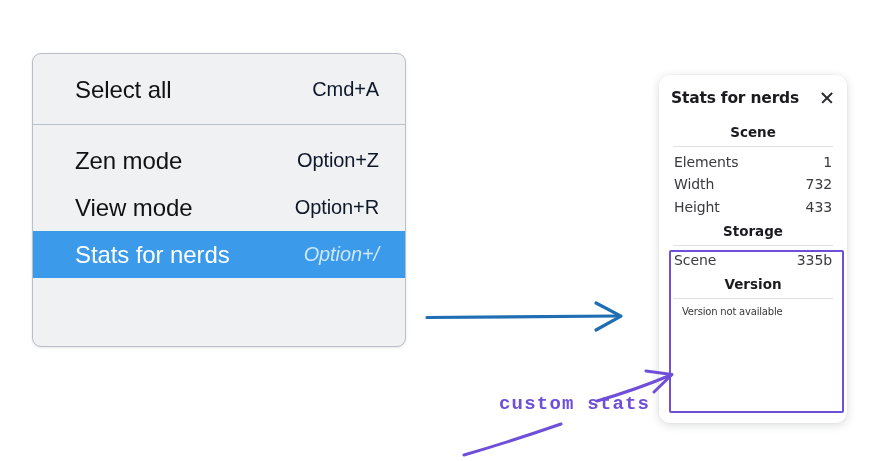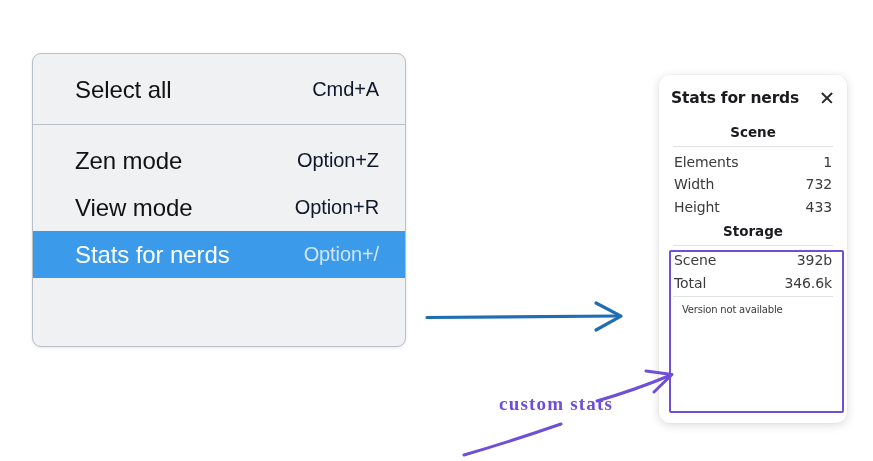--- a/index.html
+++ b/index.html
@@ -66,20 +66,21 @@
     letter-spacing: -0.1px;
   }
   .menu-item.selected {
     background: #3b9ae9;
   }
   .menu-item.selected .label {
     color: #ffffff;
   }
   .menu-item.selected .shortcut {
     color: #cfe6fa;
+    font-style: italic;
   }
 
   
   #stats-panel {
     position: absolute;
     left: 659px;
     top: 75px;
     width: 188px;
     height: 348px;
     background: #ffffff;
@@ -171,21 +172,21 @@
     position: absolute;
     left: 0; top: 0;
     width: 873px;
     height: 461px;
     pointer-events: none;
   }
   #custom-stats-label {
     position: absolute;
     left: 499px;
     top: 393px;
-    font-family: Liberation Serif, serif;
+    font-family: Liberation Mono, monospace;
     font-size: 19px;
     font-weight: bold;
     color: #6f4fd8;
     letter-spacing: 1.2px;
     white-space: nowrap;
   }
 </style>
 </head>
 <body>
 
@@ -239,29 +240,26 @@
       <span class="k">Height</span>
       <span class="v">433</span>
     </div>
   </div>
 
   <div>
     <div class="section-head">Storage</div>
     <div class="hr"></div>
     <div class="kv-row">
       <span class="k">Scene</span>
-      <span class="v">392b</span>
-    </div>
-    <div class="kv-row">
-      <span class="k">Total</span>
-      <span class="v">346.6k</span>
+      <span class="v">335b</span>
     </div>
   </div>
 
   <div>
+    <div class="section-head">Version</div>
     <div class="hr"></div>
     <div class="single-row">Version not available</div>
   </div>
 
 </div>
 
 <div id="custom-stats-box"></div>
 
 <svg id="annotations" viewBox="0 0 873 461">
 

